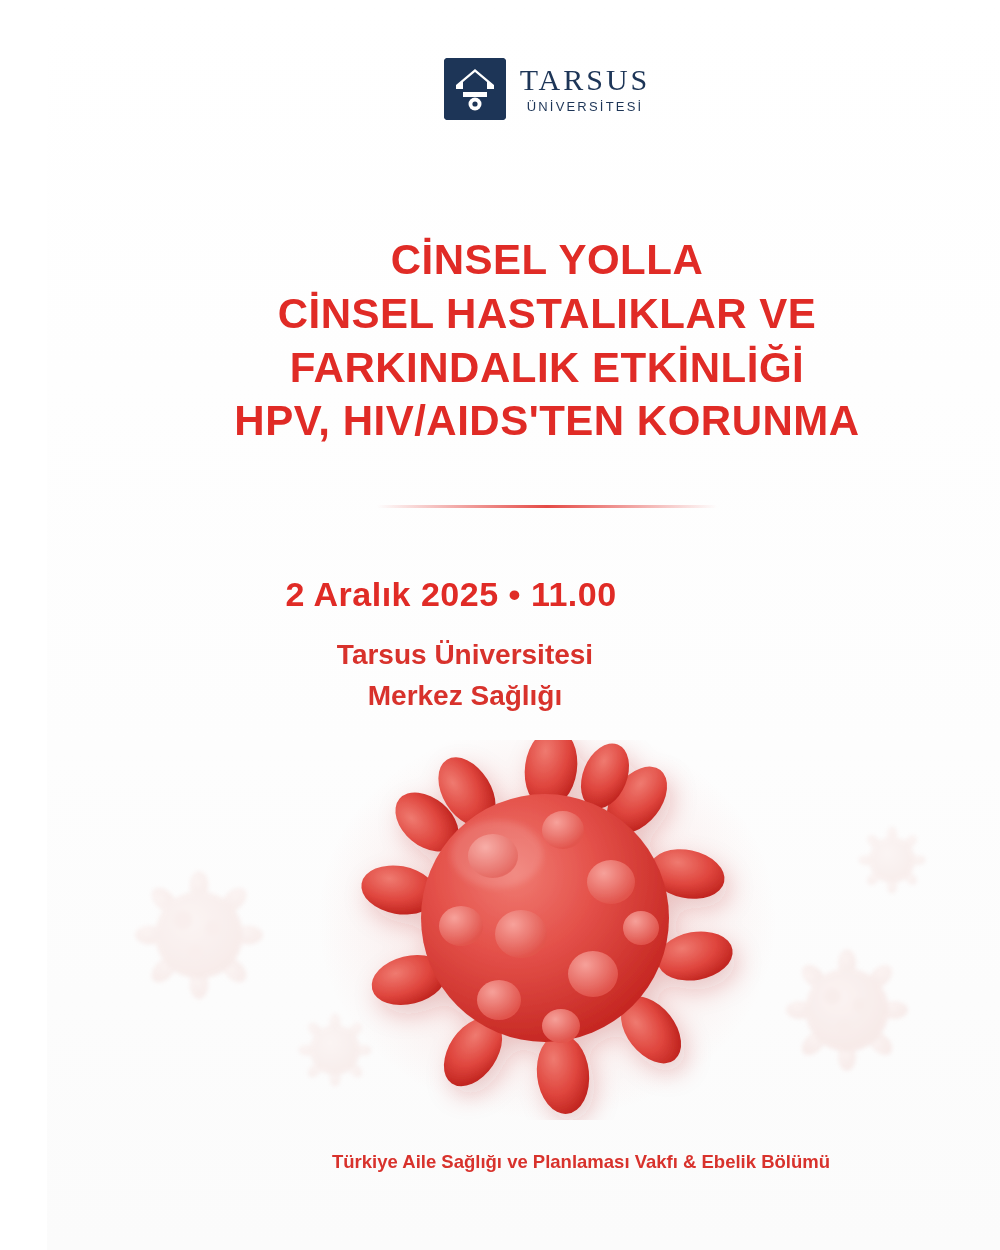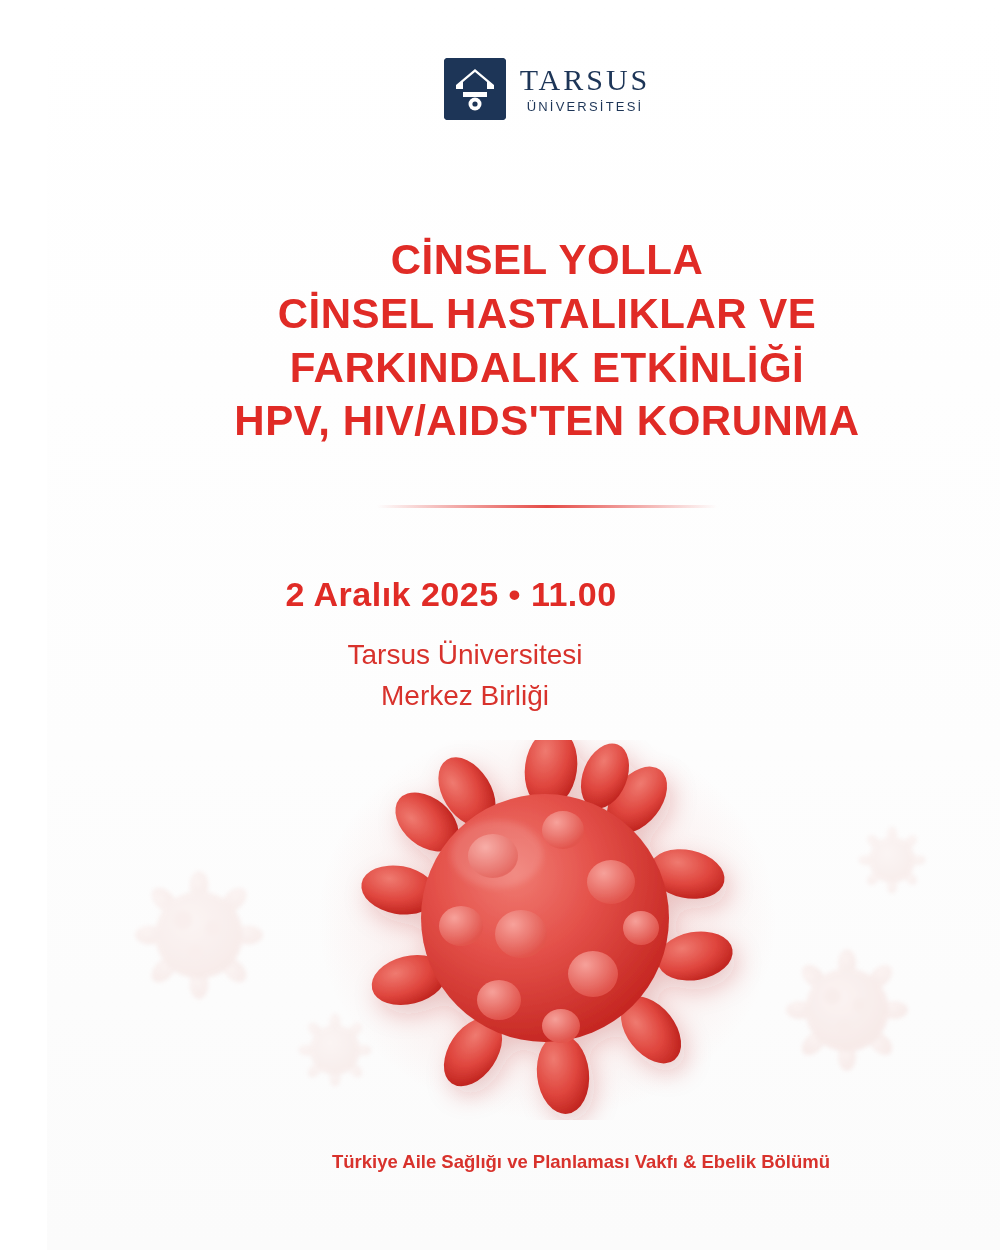--- a/index.html
+++ b/index.html
@@ -110,21 +110,21 @@
   }
   .venue {
     position: absolute;
     top: 635px;
     left: 0;
     width: 836px;
     text-align: center;
     color: #d8322c;
     font-size: 28px;
     line-height: 1.45;
-    font-weight: 400;
+    font-weight: 700;
   }
   .venue span { display: block; }
 
   
   .art {
     position: absolute;
     top: 740px;
     left: 0;
     width: 1000px;
     height: 380px;
@@ -172,21 +172,21 @@
     <span class="hl-line">CİNSEL HASTALIKLAR VE</span>
     <span class="hl-line">FARKINDALIK ETKİNLİĞİ</span>
     <span class="hl-line">HPV, HIV/AIDS'TEN KORUNMA</span>
   </h1>
 
   <div class="divider"></div>
 
   <div class="datetime">2 Aralık 2025 • 11.00</div>
   <div class="venue">
     <span>Tarsus Üniversitesi</span>
-    <span>Merkez Birliği</span>
+    <span>Merkez Sağlığı</span>
   </div>
 
   <div class="art">
     <svg width="1000" height="380" viewBox="0 0 1000 380" xmlns="http://www.w3.org/2000/svg">
       <defs>
         <radialGradient id="mainBody" cx="38%" cy="32%" r="72%">
           <stop offset="0%" stop-color="#f07b72"></stop>
           <stop offset="45%" stop-color="#e4514a"></stop>
           <stop offset="100%" stop-color="#c42520"></stop>
         </radialGradient>

